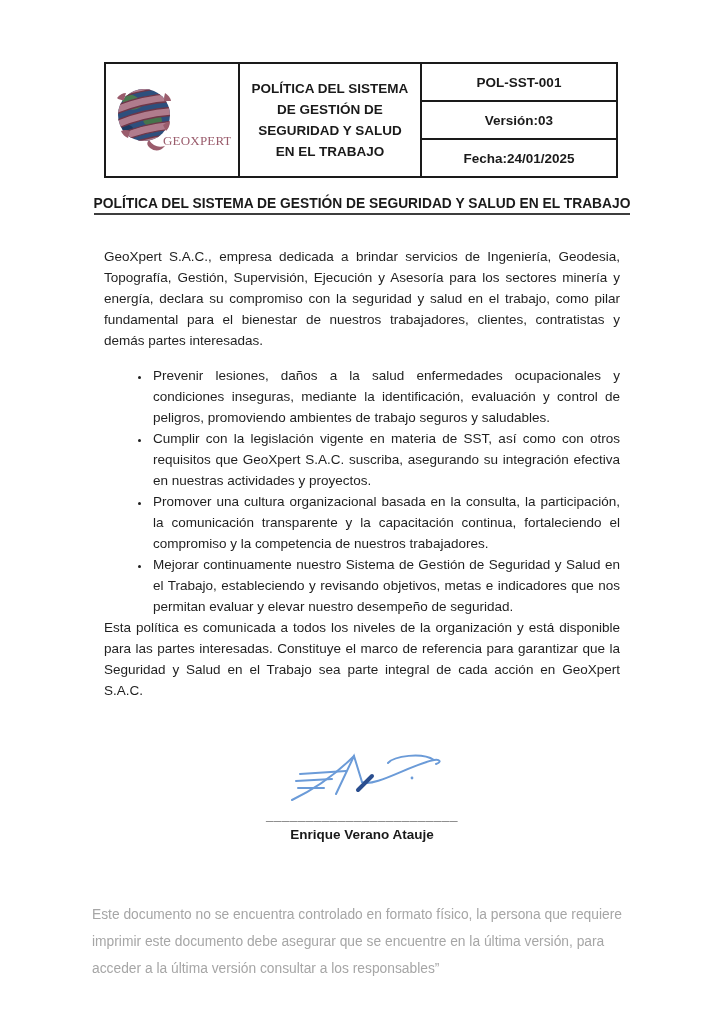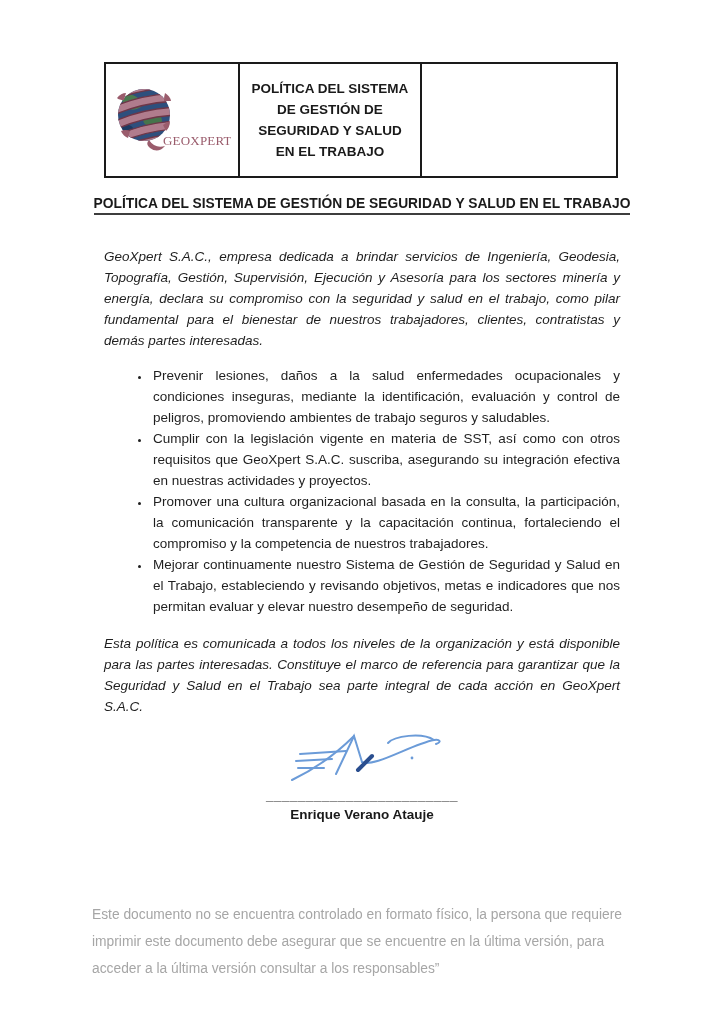--- a/index.html
+++ b/index.html
@@ -53,37 +53,37 @@
     font-weight:bold;font-size:13.8px;color:#1a1a1a;
     border-bottom:2px solid #3d3d3d;
     padding-bottom:2px;
   }
 
   
   .content{
     position:absolute;left:104px;top:246px;width:516px;
     font-size:13.5px;line-height:21px;text-align:justify;color:#1f1f1f;
   }
-  .content p{margin:0;font-style:italic;}
+  .content p{margin:0;}
   .content .intro{margin-bottom:14px;}
   .content .commit-label{margin-bottom:0;text-align:left;}
   .content ul{
     margin:9px 0 0 0;
     padding-left:47px;
   }
   .content li{
     text-align:justify;
     padding-left:2px;
   }
   .content li::marker{font-size:0.8em;}
-  .content .closing{margin-top:16px;}
+  .content .closing{margin-top:0;}
 
   
   .signature{
-    position:absolute;left:0;top:728px;width:724px;
+    position:absolute;left:0;top:748px;width:724px;
     text-align:center;
   }
   .sig-line{
     font-size:13.5px;font-weight:bold;color:#1a1a1a;
     letter-spacing:0.5px;line-height:16px;margin-top:-6px;
   }
   .sig-name,.sig-role{
     font-weight:bold;font-size:13.5px;line-height:22px;color:#1a1a1a;
   }
 
@@ -131,20 +131,25 @@
             <path d="M8,48 q2,5 7,7 l2,-7 q-5,-2 -9,0z"></path>
           </g>
 
           <path d="M36,57 q6,9 16,6 q-7,8 -15,2 q-5,-4 -1,-8z" fill="#9a5c6c"></path>
 
           <text x="50" y="62" font-family="Liberation Serif, serif" font-size="13" fill="#9a5c6c" letter-spacing="0.2">GEOXPERT SAC</text>
         </svg>
       </div>
     </div>
     <div class="ht-title-cell">POLÍTICA DEL SISTEMA DE GESTIÓN DE SEGURIDAD Y SALUD EN EL TRABAJO</div>
+    <div class="ht-code-cell">
+      <div class="ht-code-row">POL-SST-001</div>
+      <div class="ht-code-row">Versión:03</div>
+      <div class="ht-code-row">Fecha:24/01/2025</div>
+    </div>
   </div>
 
   <div class="doc-title">
     <span>POLÍTICA DEL SISTEMA DE GESTIÓN DE SEGURIDAD Y SALUD EN EL TRABAJO</span>
   </div>
 
   <div class="content">
     <p class="intro">GeoXpert S.A.C., empresa dedicada a brindar servicios de Ingeniería, Geodesia, Topografía, Gestión, Supervisión, Ejecución y Asesoría para los sectores minería y energía, declara su compromiso con la seguridad y salud en el trabajo, como pilar fundamental para el bienestar de nuestros trabajadores, clientes, contratistas y demás partes interesadas.</p>
     <ul>
       <li>Prevenir lesiones, daños a la salud enfermedades ocupacionales y condiciones inseguras, mediante la identificación, evaluación y control de peligros, promoviendo ambientes de trabajo seguros y saludables.</li>

